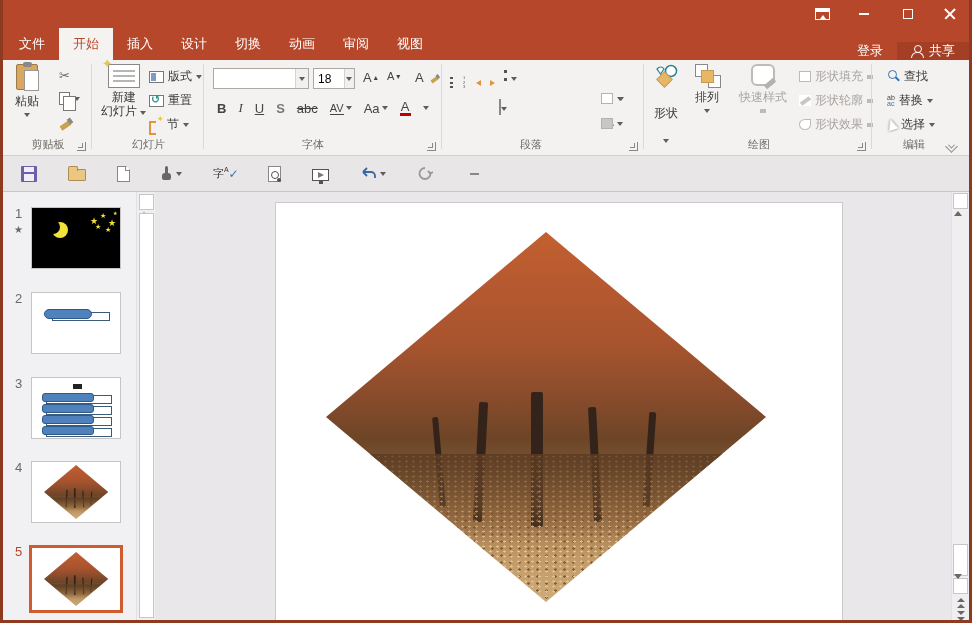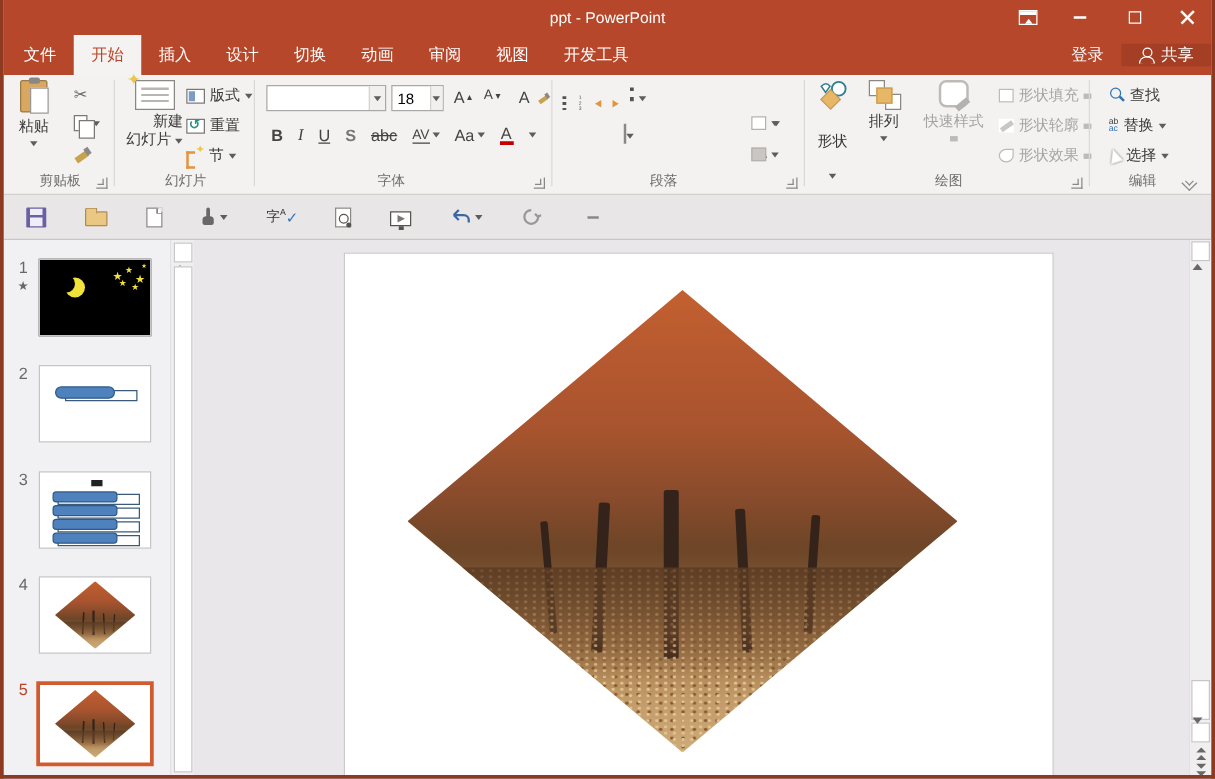--- a/index.html
+++ b/index.html
@@ -23,21 +23,21 @@
   .ic-close::before { transform:rotate(45deg);} .ic-close::after { transform:rotate(-45deg); }
 
   
   .tabrow { position:absolute; left:0; top:28px; right:0; height:32px; background:#B7472A; display:flex; align-items:stretch; color:#fff; font-size:13px; }
   .tab { padding:0 14px; display:flex; align-items:center; cursor:default; white-space:nowrap; }
   .tab.file { margin-left:2px; }
   .tab.active { background:#F5F3F1; color:#B7472A; }
   .tellme { display:flex; align-items:center; gap:7px; margin-left:14px; color:rgba(255,226,216,.85); font-size:12.5px; }
   .bulb { width:9px; height:9px; border:1.4px solid rgba(255,255,255,.9); border-radius:50%; position:relative; }
   .bulb::after { content:""; position:absolute; left:2px; top:8px; width:3px; height:3px; background:rgba(255,255,255,.9); }
-  .tab-right { margin-left:auto; display:flex; align-items:center; }
+  .tab-right { margin-left:auto; display:flex; align-items:flex-end; }
   .share-box { display:flex; align-items:center; gap:6px; padding:0 14px; background:rgba(0,0,0,.10); }
   .person { width:12px; height:12px; position:relative; }
   .person::before { content:""; position:absolute; left:3px; top:0; width:6px; height:6px; border:1.3px solid #fff; border-radius:50%; }
   .person::after { content:""; position:absolute; left:0; top:7px; width:11px; height:5px; border:1.3px solid #fff; border-bottom:none; border-radius:6px 6px 0 0; }
 
   
   .ribbon { position:absolute; left:0; top:60px; right:0; height:96px; background:#F4F2F1; border-bottom:1px solid #D2CFCD; font-size:12px; color:#3B3A39; }
   .gsep { position:absolute; top:4px; bottom:6px; width:1px; background:#DCD8D6; }
   .glabel { position:absolute; bottom:3px; font-size:11px; color:#6E6B68; text-align:center; }
   .dlauncher { position:absolute; bottom:4px; width:9px; height:9px; border-left:1px solid #8a8886; border-top:1px solid #8a8886; transform:rotate(180deg); }
@@ -202,21 +202,20 @@
   .dbl { display:block; width:0; height:0; border-left:4px solid transparent; border-right:4px solid transparent; margin:0 auto; }
   .dbl.up { border-bottom:4px solid #6a6866; margin-top:2px; }
   .dbl.dn { border-top:4px solid #6a6866; margin-top:2px; }
 </style>
 </head>
 <body>
 
 <div class="stage">
 
   <div class="titlebar">
-    <div class="title-text">ppt - PowerPoint</div>
     <div class="winctl wc-ribbonopts">
         <span class="ic-ribbonopts"></span>
       </div>
     <div class="winctl wc-min">
         <span class="ic-min"></span>
       </div>
     <div class="winctl wc-max">
         <span class="ic-max"></span>
       </div>
     <div class="winctl wc-close">
@@ -226,21 +225,20 @@
 
   <div class="tabrow">
     <div class="tab file">文件</div>
     <div class="tab active">开始</div>
     <div class="tab">插入</div>
     <div class="tab">设计</div>
     <div class="tab">切换</div>
     <div class="tab">动画</div>
     <div class="tab">审阅</div>
     <div class="tab">视图</div>
-    <div class="tab">开发工具</div>
     <div class="tab-right">
       <div class="tab">登录</div>
       <div class="share-box">
         <span class="person"></span>
         <span>共享</span>
       </div>
     </div>
   </div>
 
   <div class="ribbon">
@@ -259,21 +257,21 @@
       </div>
     <div class="smallrow" style="left:56px; top:56px;">
         <span class="ic-brush"></span>
       </div>
     <div class="glabel" style="left:10px; width:70px;">剪贴板</div>
     <div class="dlauncher" style="left:74px;"></div>
     <div class="gsep" style="left:88px;"></div>
 
     <div class="bigbtn" style="left:98px;">
       <span class="ic-newslide"></span>
-      <span style="line-height:1.15; text-align:right;">
+      <span style="line-height:1.15; text-align:center;">
         <span>新建</span><br>
         <span>幻灯片</span> <span class="dd"></span>
       </span>
     </div>
     <div class="smallrow" style="left:146px; top:8px;">
         <span class="ic-layout"></span>
         <span>版式</span>
         <span class="dd"></span>
       </div>
     <div class="smallrow" style="left:146px; top:32px;">

